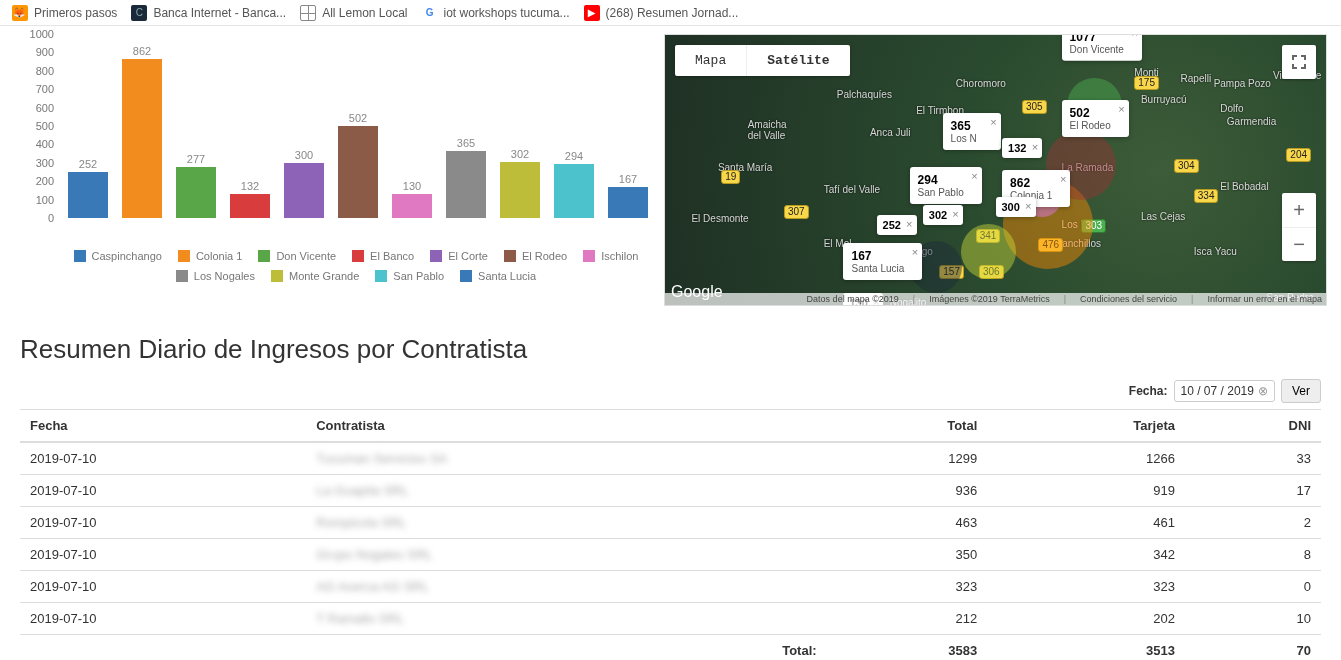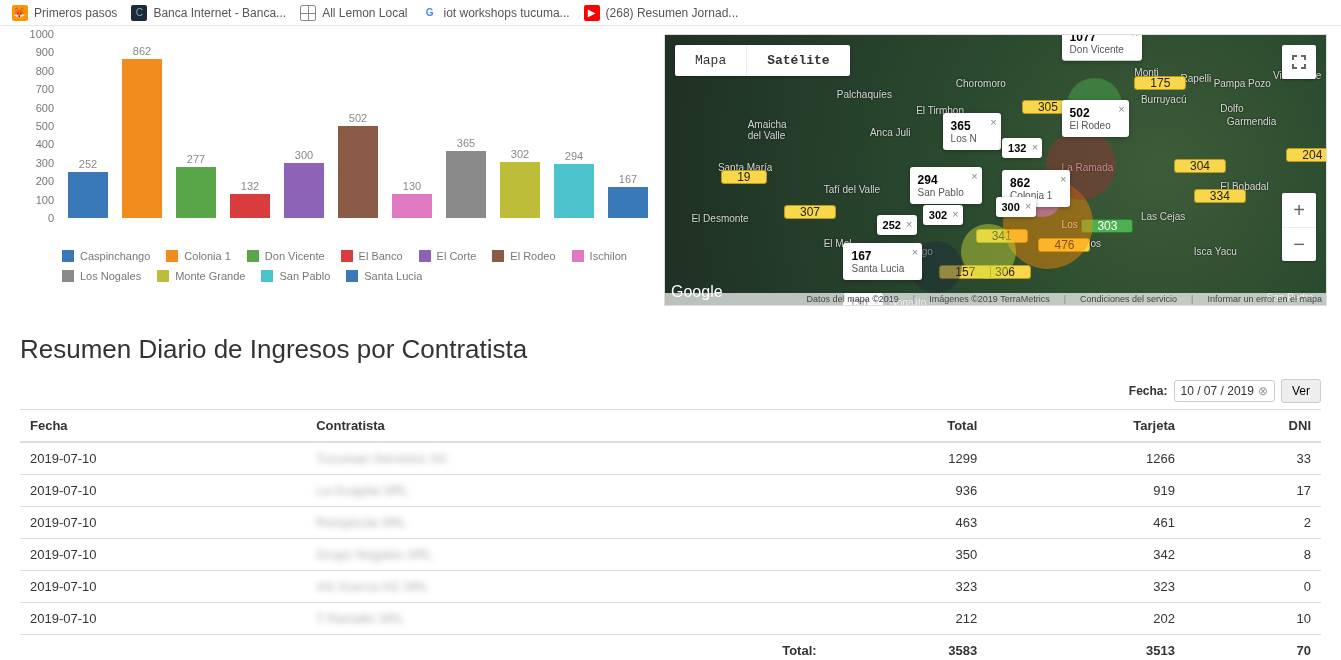--- a/index.html
+++ b/index.html
@@ -74,20 +74,21 @@
     font-size:11px; color:#888; margin-bottom:2px;
   }
   .bar {
     width: 100%;
   }
   .legend {
     display:flex; flex-wrap:wrap; gap: 8px 16px;
     font-size:11px; color:#777;
     padding: 6px 4px 0 48px;
     align-items:center;
+    justify-content:center;
   }
   .legend .li { display:flex; align-items:center; gap:6px;}
   .swatch { width:12px; height:12px; }
 
   
   .map {
     height: 272px;
     background: #2a4a2f;
     background-image:
       radial-gradient(circle at 75% 50%, #3d5c38 0%, #2a4a2f 40%, #1f3024 100%);
@@ -125,22 +126,22 @@
   .google-logo{
     position:absolute;bottom:4px;left:6px;z-index:30;
     font-family: "Product Sans", Arial, sans-serif; font-size:16px; font-weight:500;
     color:#fff;
   }
   .map-locality{
     position:absolute;font-size:10px;color:rgba(255,255,255,.82);
     text-shadow:0 0 2px #000;white-space:nowrap;pointer-events:none;
   }
   .route-badge{
-    position:absolute;font-size:12px;color:#222;background:#f9d74a;
-    border:1px solid #b89a20;border-radius:3px;padding:0 15px;line-height:12px;
+    position:absolute;font-size:10px;color:#222;background:#f9d74a;
+    border:1px solid #b89a20;border-radius:3px;padding:0 3px;line-height:12px;
     pointer-events:none;
   }
   .route-badge.green{background:#4caf50;color:#fff;border-color:#2e7d32;}
   .info-win{
     position:absolute;z-index:20;background:#fff;border-radius:3px;
     box-shadow:0 1px 4px rgba(0,0,0,.3);
     padding:6px 18px 6px 8px;font-size:10px;color:#555;min-width:58px;
   }
   .info-win b{font-size:12px;color:#000;display:block;}
   .info-win .x{

